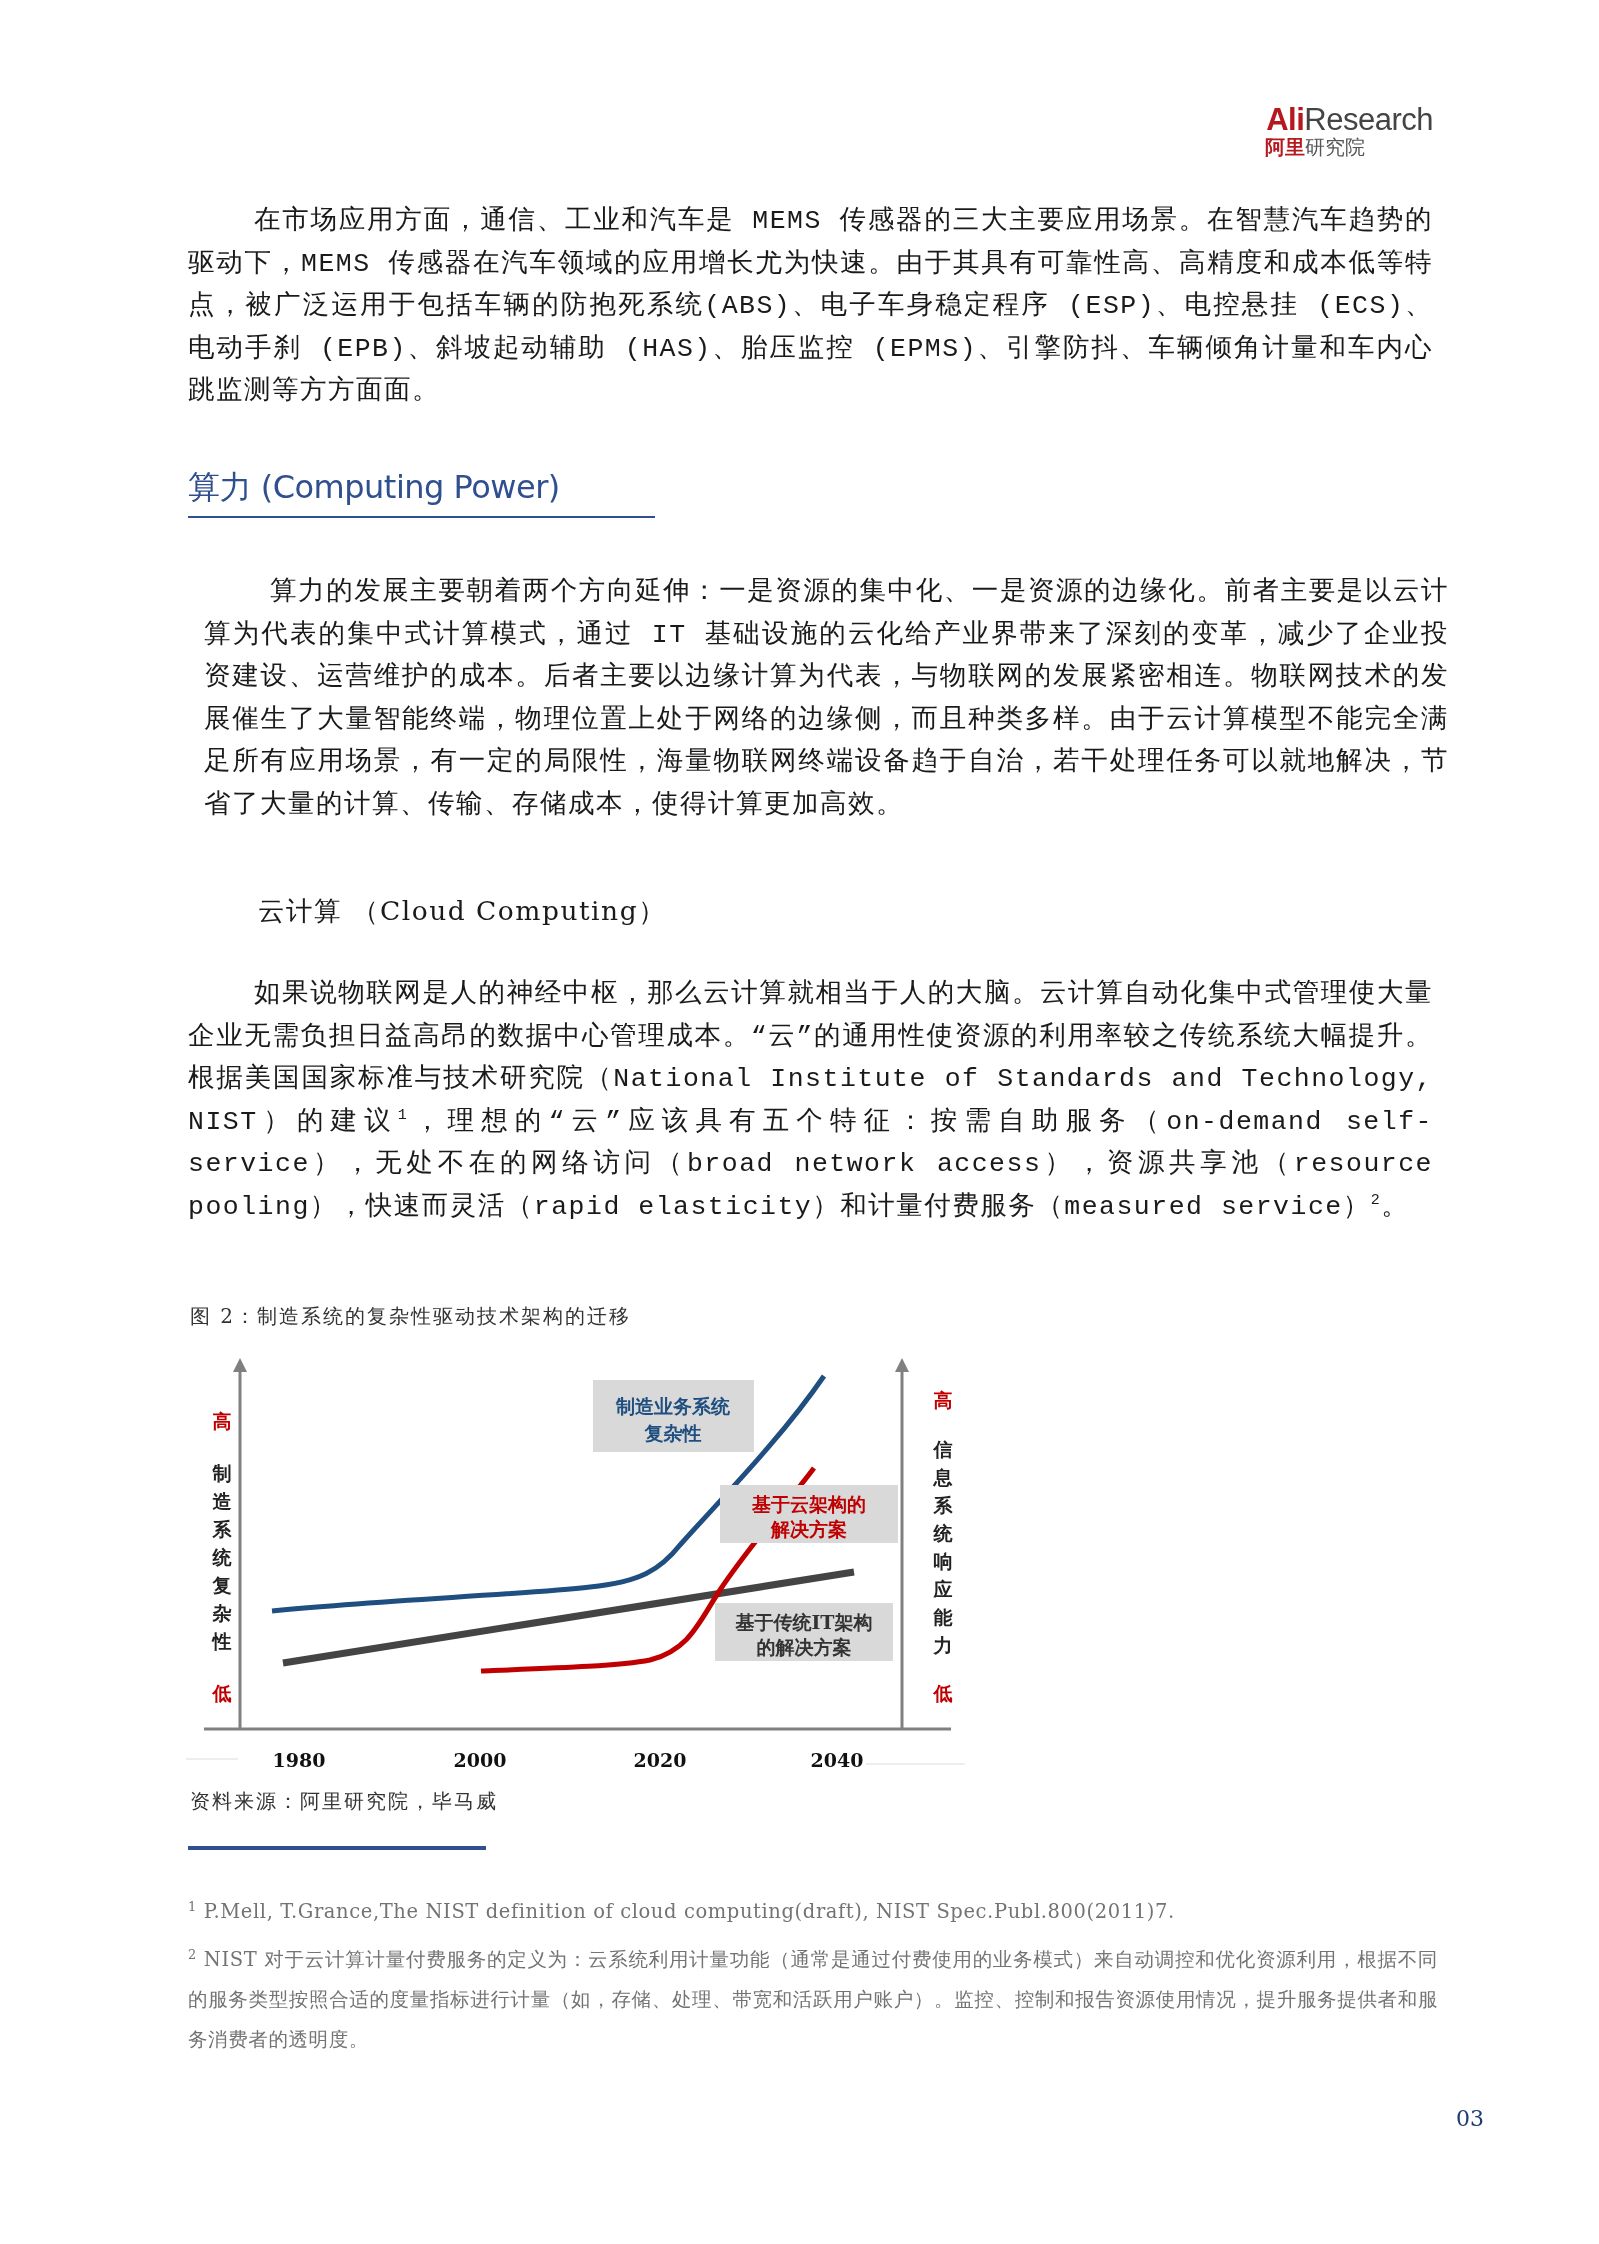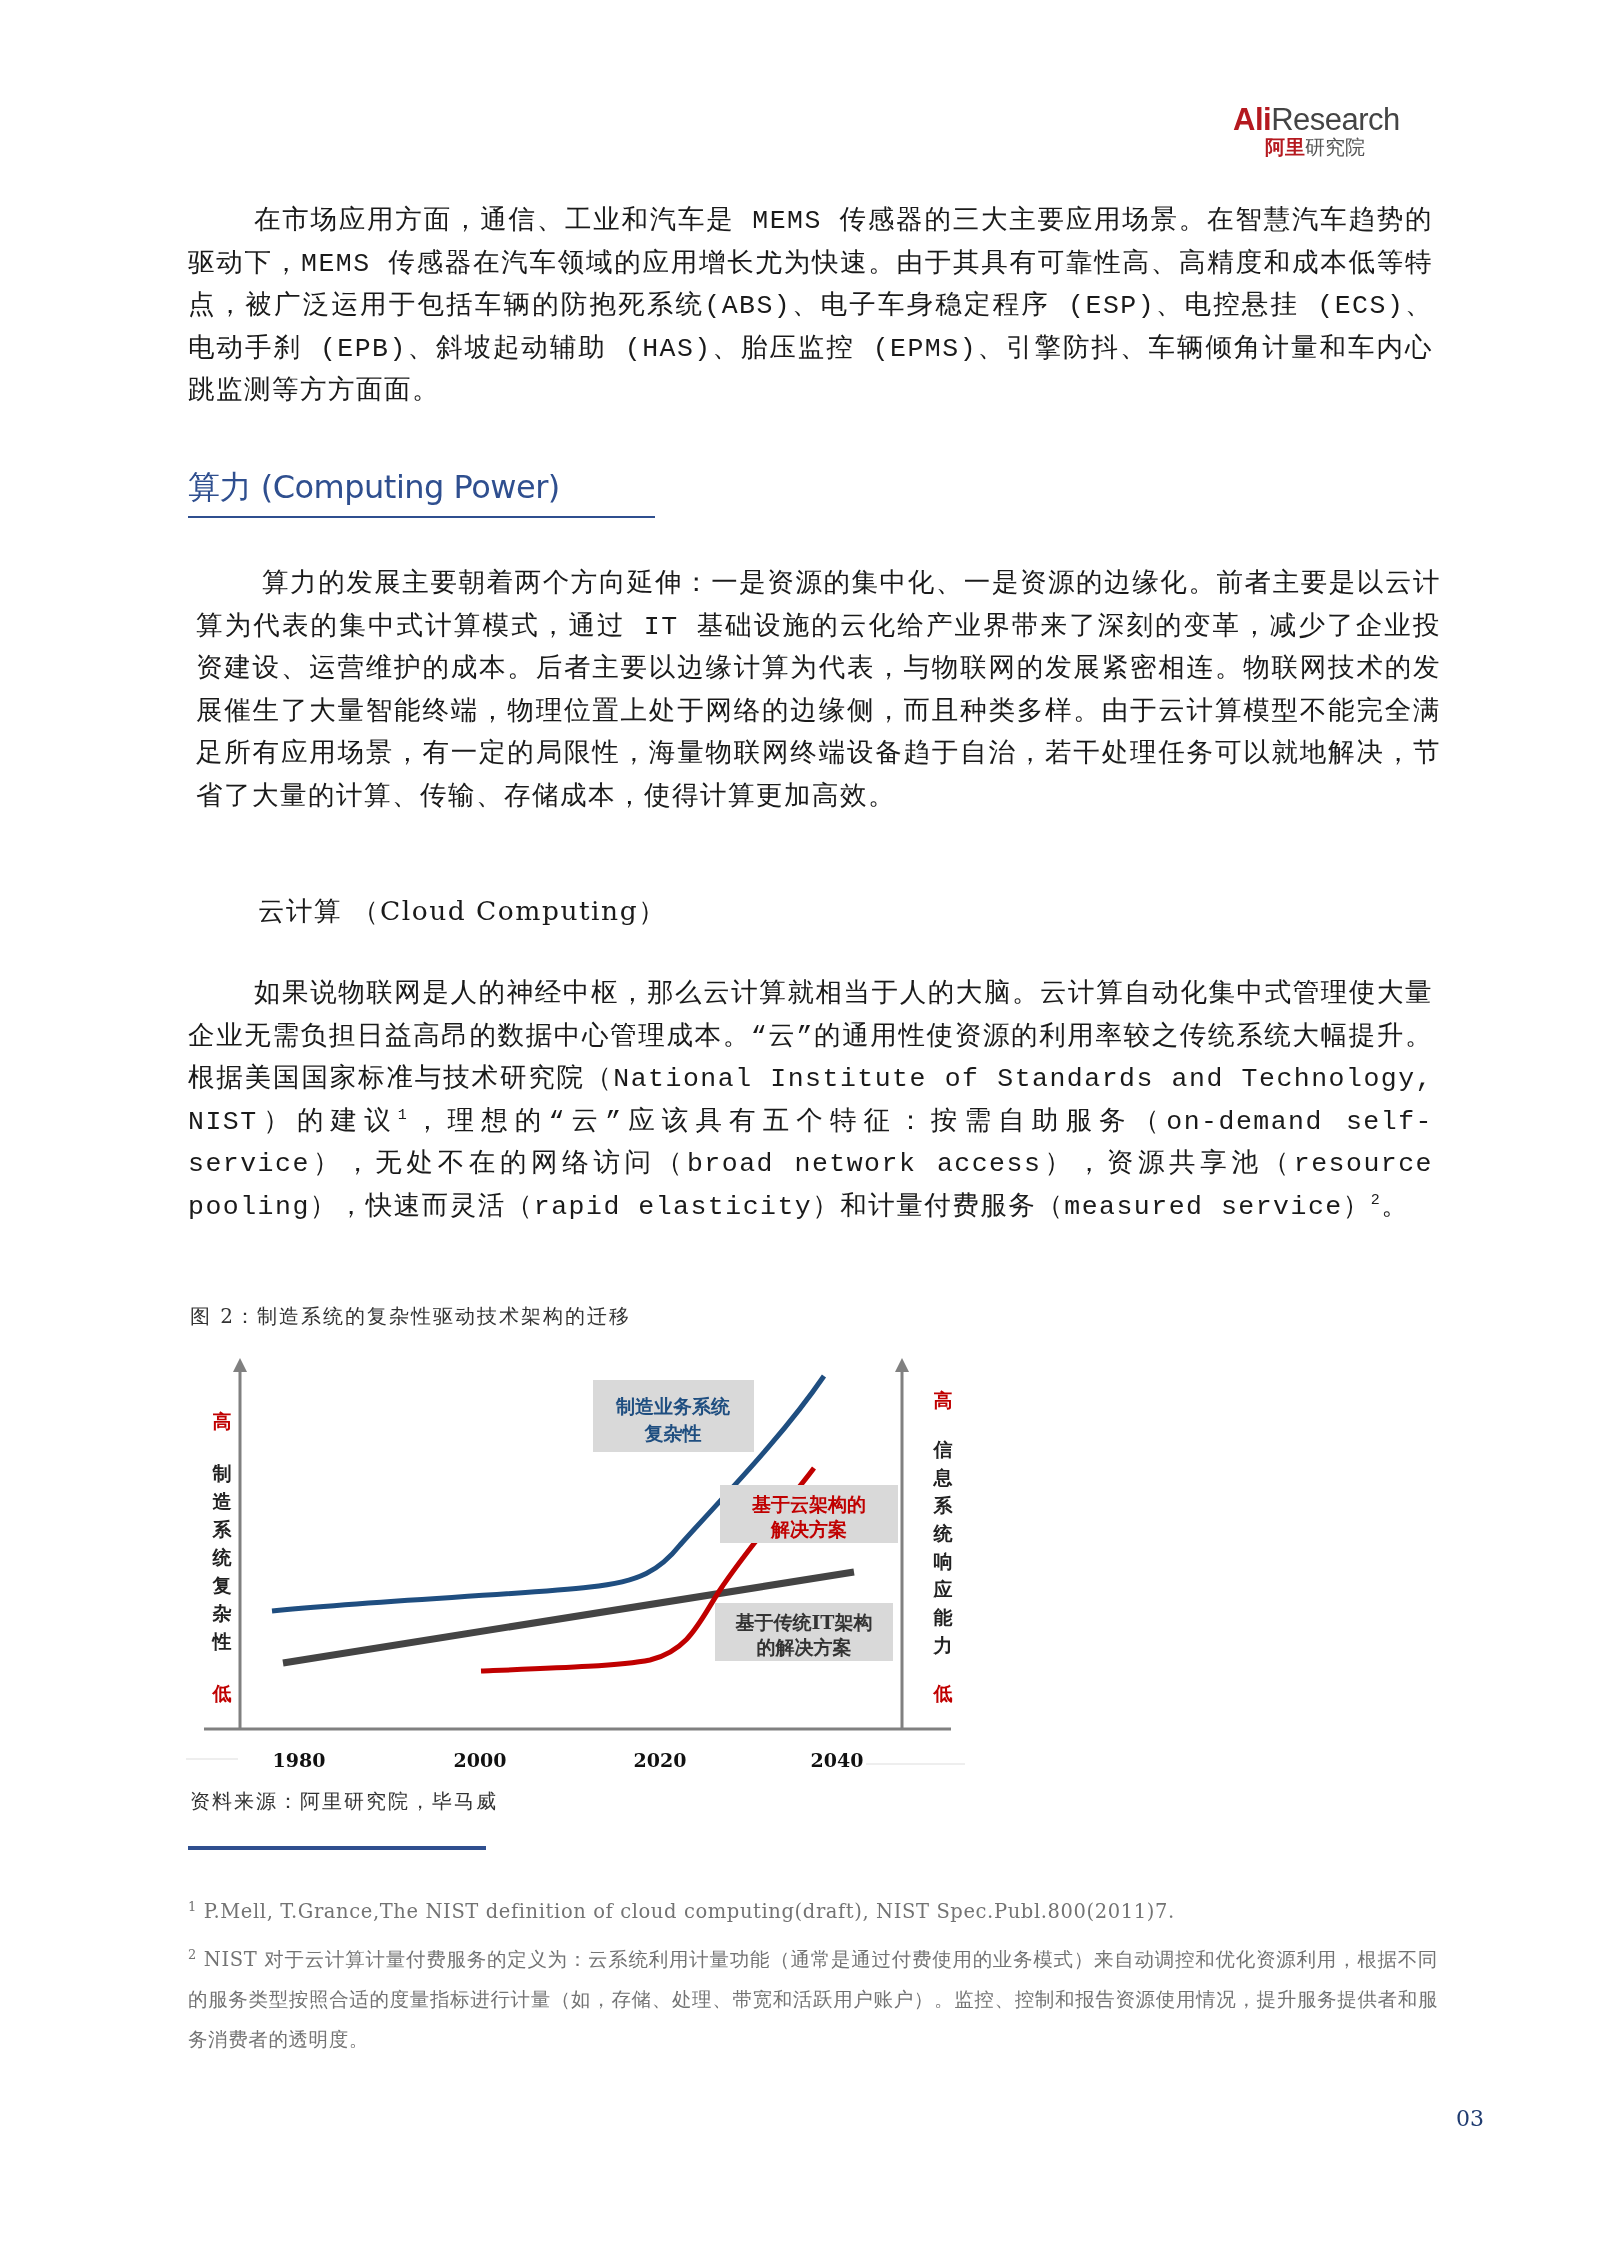--- a/index.html
+++ b/index.html
@@ -1,19 +1,19 @@
 <!DOCTYPE html>
 <html><head>
 <meta charset="utf-8">
 <style>
   html, body { margin:0; padding:0; background:#ffffff; }
   body { width:1599px; height:2244px; position:relative; overflow:hidden;
          font-family:"DejaVu Serif", "Liberation Serif", serif; color:#1a1a1a; }
   .logo { position:absolute; left:1233px; top:104px; width:200px; }
-  .logo-top { font-family:"Liberation Sans", sans-serif; font-size:31px; line-height:32px; letter-spacing:-0.5px; }
+  .logo-top { font-family:"Liberation Sans", sans-serif; font-size:31px; line-height:32px; letter-spacing:-0.5px;text-align:right; }
   .logo-ali { color:#b5191f; font-weight:bold; }
   .logo-research { color:#444; }
   .logo-bottom { font-family:"DejaVu Sans", sans-serif; font-size:20px; line-height:22px; margin-left:4px; }
   .logo-cn-red { color:#b5191f; font-weight:bold;padding-left:28px; }
   .logo-cn-gray { color:#555; }
 
   .para { position:absolute; left:188px; width:1245px; font-size:26.5px; line-height:42.5px;
           text-align:justify; text-align-last:left; letter-spacing:1.5px;font-family:Liberation Mono, monospace; }
   .indent { text-indent:66px; }
   .section-title { position:absolute; left:188px; top:466px; font-family:"DejaVu Sans", sans-serif;
@@ -41,21 +41,21 @@
   <div class="logo-bottom">
     <span class="logo-cn-red">阿里</span><span class="logo-cn-gray">研究院</span>
   </div>
 </div>
 
 <p class="para indent" style="top:200px; margin:0;">在市场应用方面，通信、工业和汽车是 MEMS 传感器的三大主要应用场景。在智慧汽车趋势的驱动下，MEMS 传感器在汽车领域的应用增长尤为快速。由于其具有可靠性高、高精度和成本低等特点，被广泛运用于包括车辆的防抱死系统(ABS)、电子车身稳定程序 (ESP)、电控悬挂 (ECS)、电动手刹 (EPB)、斜坡起动辅助 (HAS)、胎压监控 (EPMS)、引擎防抖、车辆倾角计量和车内心跳监测等方方面面。</p>
 
 <h2 class="section-title" style="margin:0;">算力 (Computing Power)</h2>
 <div class="section-rule"></div>
 
-<p class="para indent" style="top:555px; margin:8px;">算力的发展主要朝着两个方向延伸：一是资源的集中化、一是资源的边缘化。前者主要是以云计算为代表的集中式计算模式，通过 IT 基础设施的云化给产业界带来了深刻的变革，减少了企业投资建设、运营维护的成本。后者主要以边缘计算为代表，与物联网的发展紧密相连。物联网技术的发展催生了大量智能终端，物理位置上处于网络的边缘侧，而且种类多样。由于云计算模型不能完全满足所有应用场景，有一定的局限性，海量物联网终端设备趋于自治，若干处理任务可以就地解决，节省了大量的计算、传输、存储成本，使得计算更加高效。</p>
+<p class="para indent" style="top:555px; margin:16px;">算力的发展主要朝着两个方向延伸：一是资源的集中化、一是资源的边缘化。前者主要是以云计算为代表的集中式计算模式，通过 IT 基础设施的云化给产业界带来了深刻的变革，减少了企业投资建设、运营维护的成本。后者主要以边缘计算为代表，与物联网的发展紧密相连。物联网技术的发展催生了大量智能终端，物理位置上处于网络的边缘侧，而且种类多样。由于云计算模型不能完全满足所有应用场景，有一定的局限性，海量物联网终端设备趋于自治，若干处理任务可以就地解决，节省了大量的计算、传输、存储成本，使得计算更加高效。</p>
 
 <div class="sub-title">云计算 （Cloud Computing）</div>
 
 <p class="para indent" style="top:973px; margin:0;"><span>如果说物联网是人的神经中枢，那么云计算就相当于人的大脑。云计算自动化集中式管理使大量企业无需负担日益高昂的数据中心管理成本。“云”的通用性使资源的利用率较之传统系统大幅提升。根据美国国家标准与技术研究院（National Institute of Standards and Technology, NIST）的建议</span><sup>1</sup><span>，理想的“云”应该具有五个特征：按需自助服务（on-demand self-service），无处不在的网络访问（broad network access），资源共享池（resource pooling），快速而灵活（rapid elasticity）和计量付费服务（measured service）</span><sup>2</sup><span>。</span></p>
 
 <div class="fig-caption">图 2：制造系统的复杂性驱动技术架构的迁移</div>
 
 <svg class="chart" viewBox="180 1355 800 430" width="800" height="430">
 
   <line x1="240" y1="1729" x2="240" y2="1370" stroke="#808080" stroke-width="3"></line>

